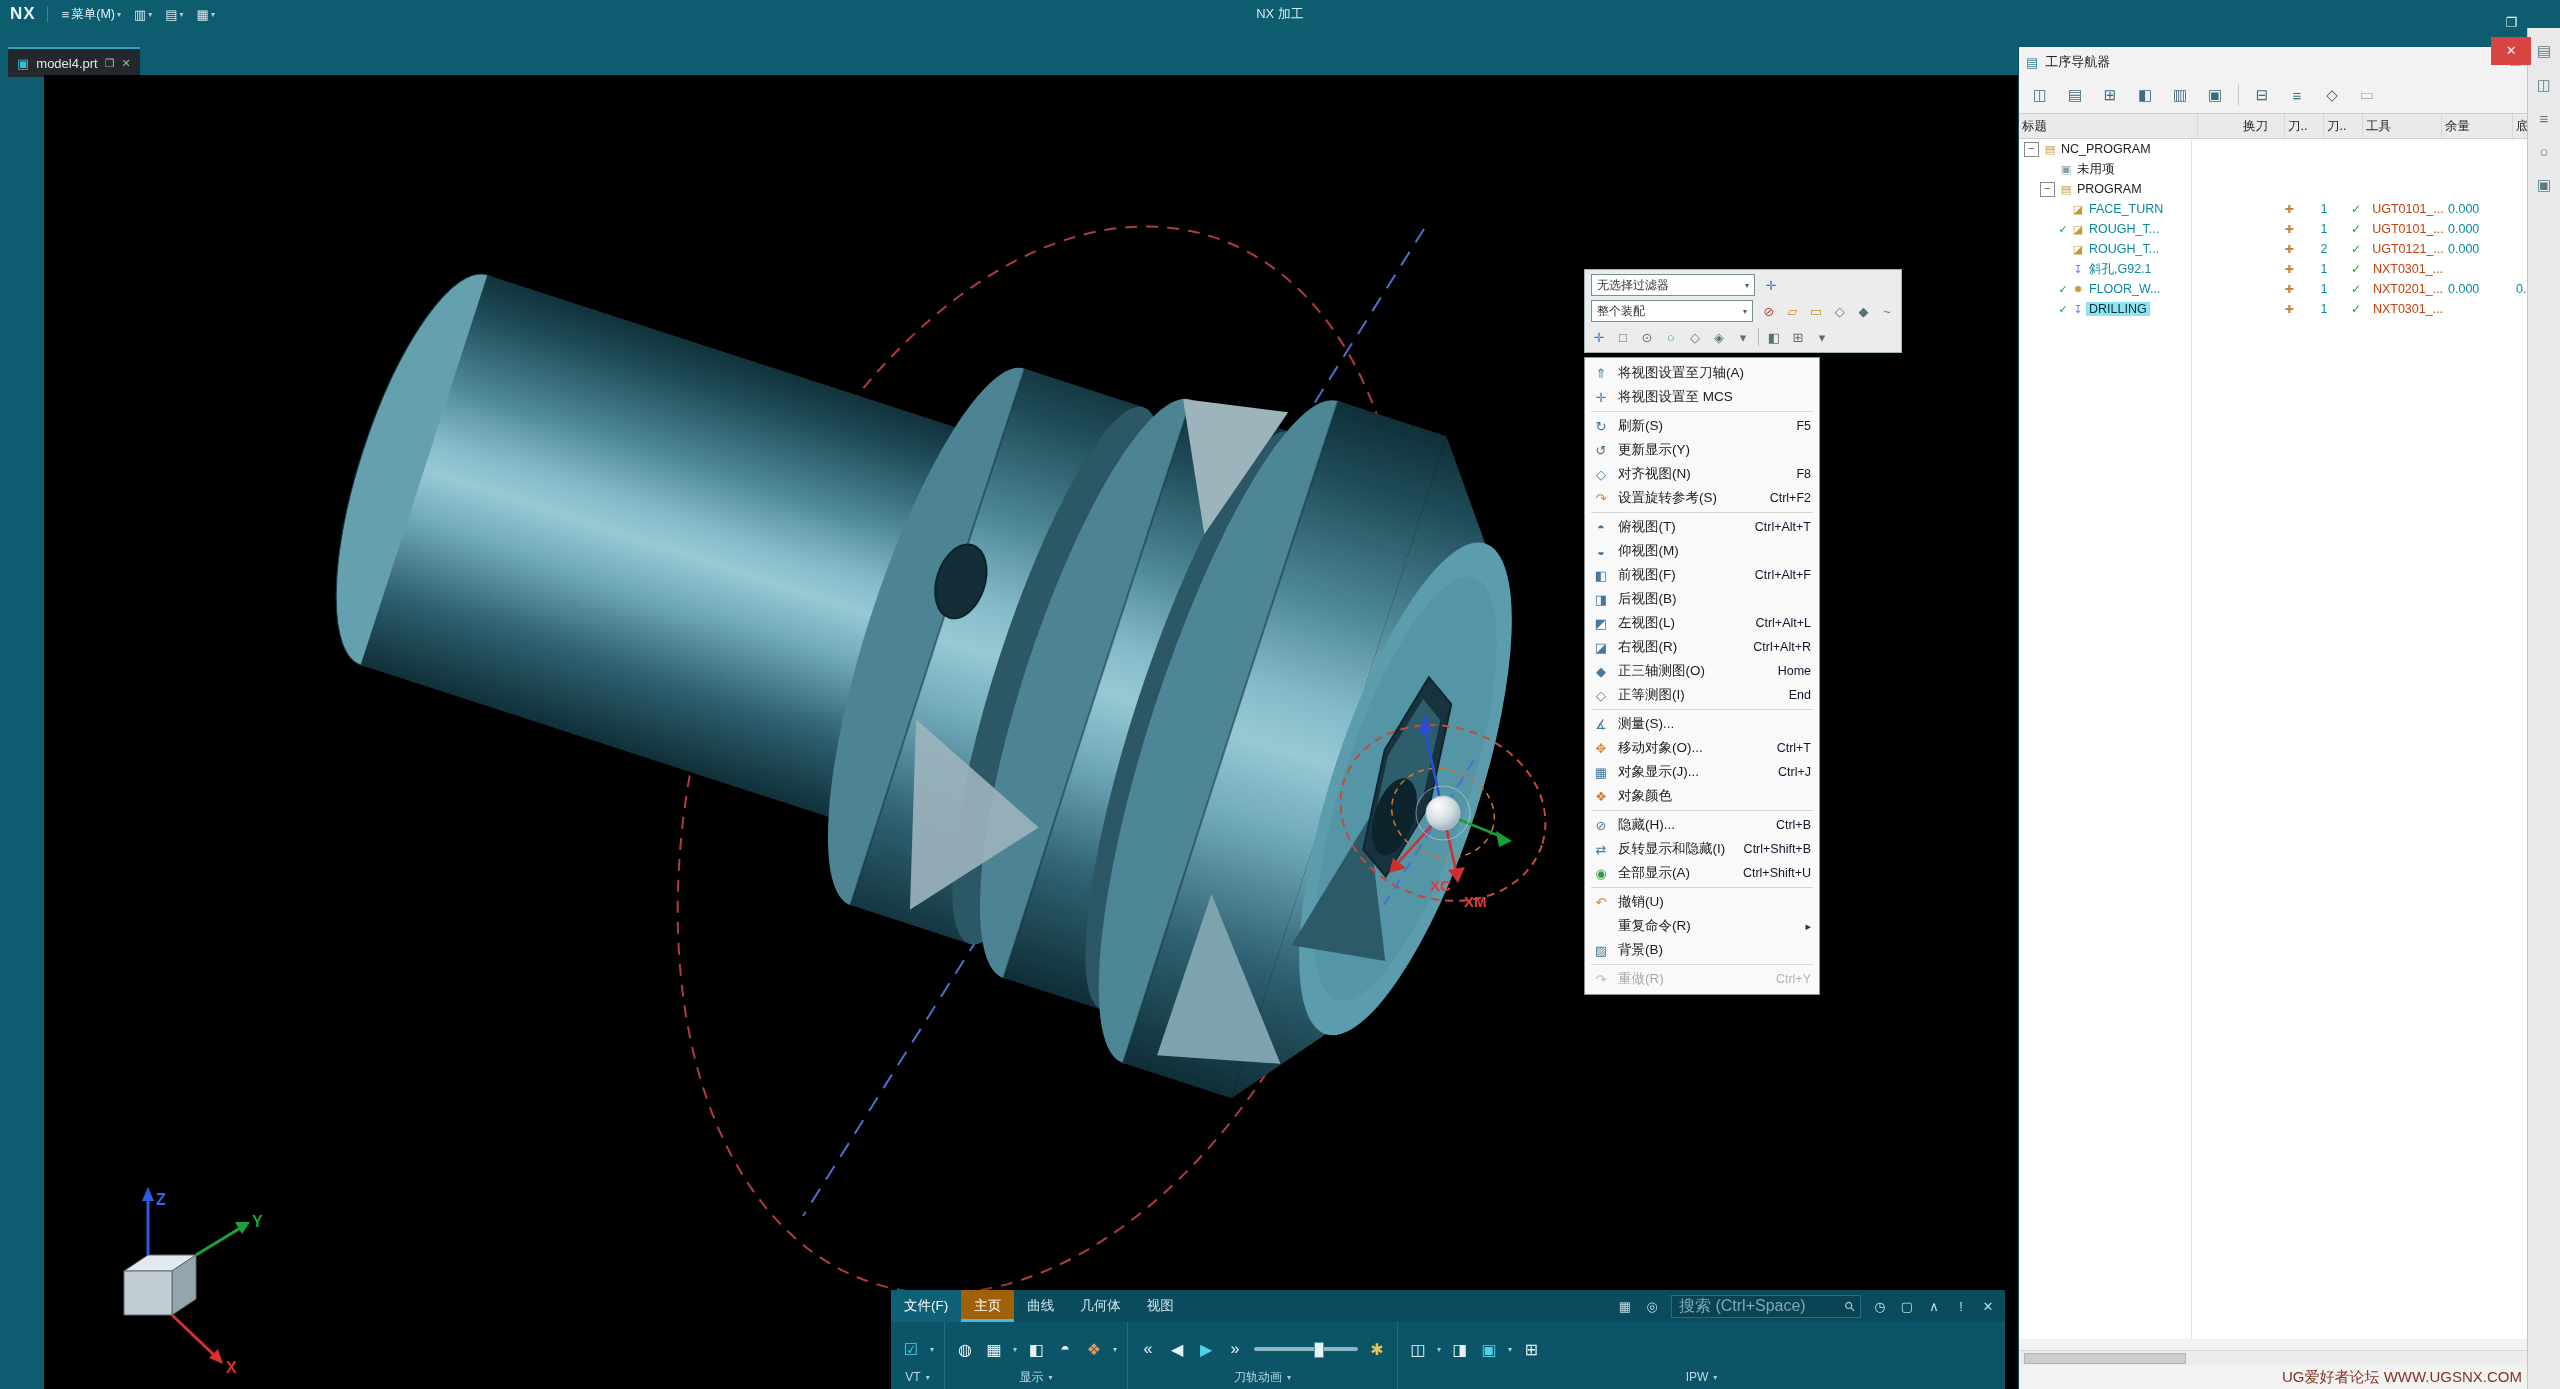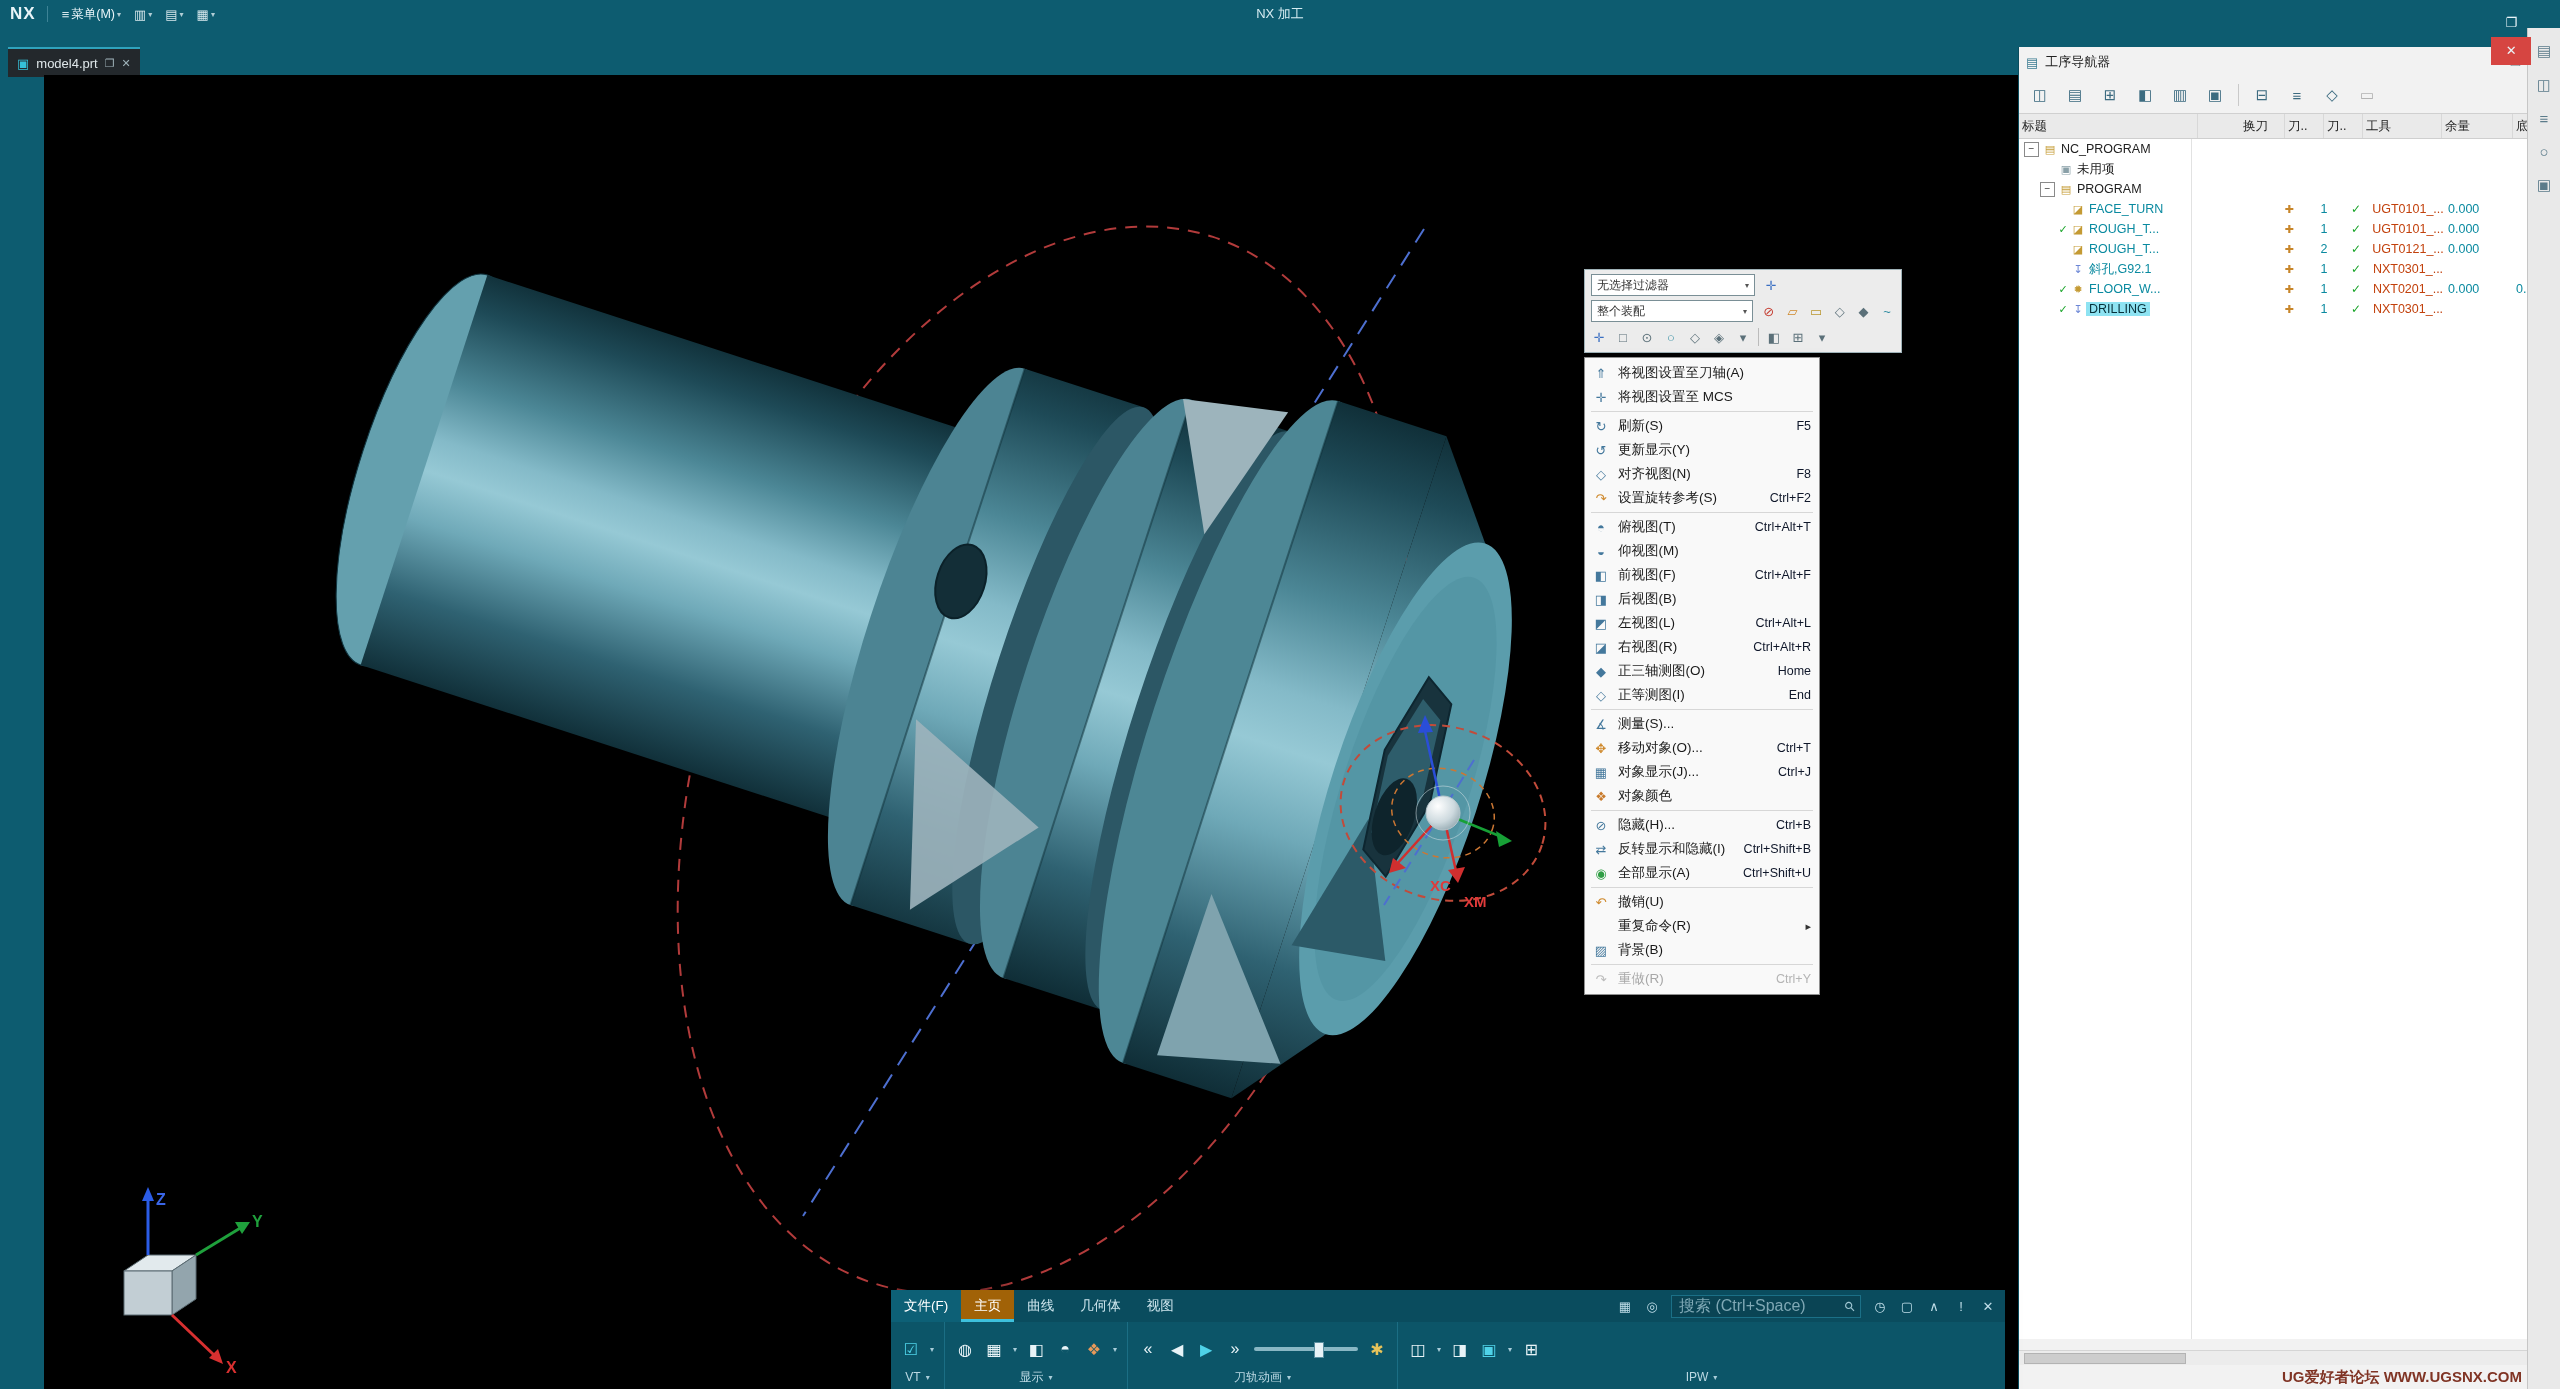--- a/index.html
+++ b/index.html
@@ -79,21 +79,21 @@
   .nm{padding:0 3px;}
   .r-op .nm{color:#0a8aa0;}
   .rowsel .nm{background:#8ee3f2;color:#06303a;}
   .ctc{text-align:center;color:#c8862a;font-size:11px;}
   .cn{text-align:center;color:#0a8aa0;}
   .cpk{text-align:center;color:#18a428;font-size:12px;}
   .ctool{color:#c2410c;overflow:hidden;white-space:nowrap;text-align:center;}
   .cv{color:#0a8aa0;text-align:left;padding-left:4px;}
   .on-hscroll{position:absolute;left:0;bottom:24px;height:14px;width:509px;background:#ececec;border-top:1px solid #d5d5d5;}
   .on-hscroll .thumb{position:absolute;left:5px;top:2px;width:160px;height:9px;background:#cdcdcd;border:1px solid #b3b3b3;}
-  #watermark{position:absolute;right:6px;bottom:2px;color:#7a2a1a;font-size:15px;font-weight:bold;opacity:.95;}
+  #watermark{position:absolute;right:6px;bottom:2px;color:#7a2a1a;font-size:15px;font-weight:normal;opacity:.95;}
 
   
   #rightstrip{position:absolute;right:0;top:28px;width:32px;height:1361px;background:#e9e9e9;border-left:1px solid #c6c6c6;
               display:flex;flex-direction:column;align-items:center;padding-top:14px;gap:16px;color:#5b7b8a;font-size:15px;}
 
   
   #ribbon{position:absolute;left:891px;top:1290px;width:1114px;height:99px;background:#0c5568;box-shadow:0 0 12px rgba(0,0,0,.6);}
   .rtabs{height:32px;display:flex;align-items:center;background:#0a4c5e;color:#cfe6ee;font-size:13.5px;}
   .rtab{padding:0 13px;height:100%;display:flex;align-items:center;}
   .rtab.file{background:#0d6076;color:#fff;}

